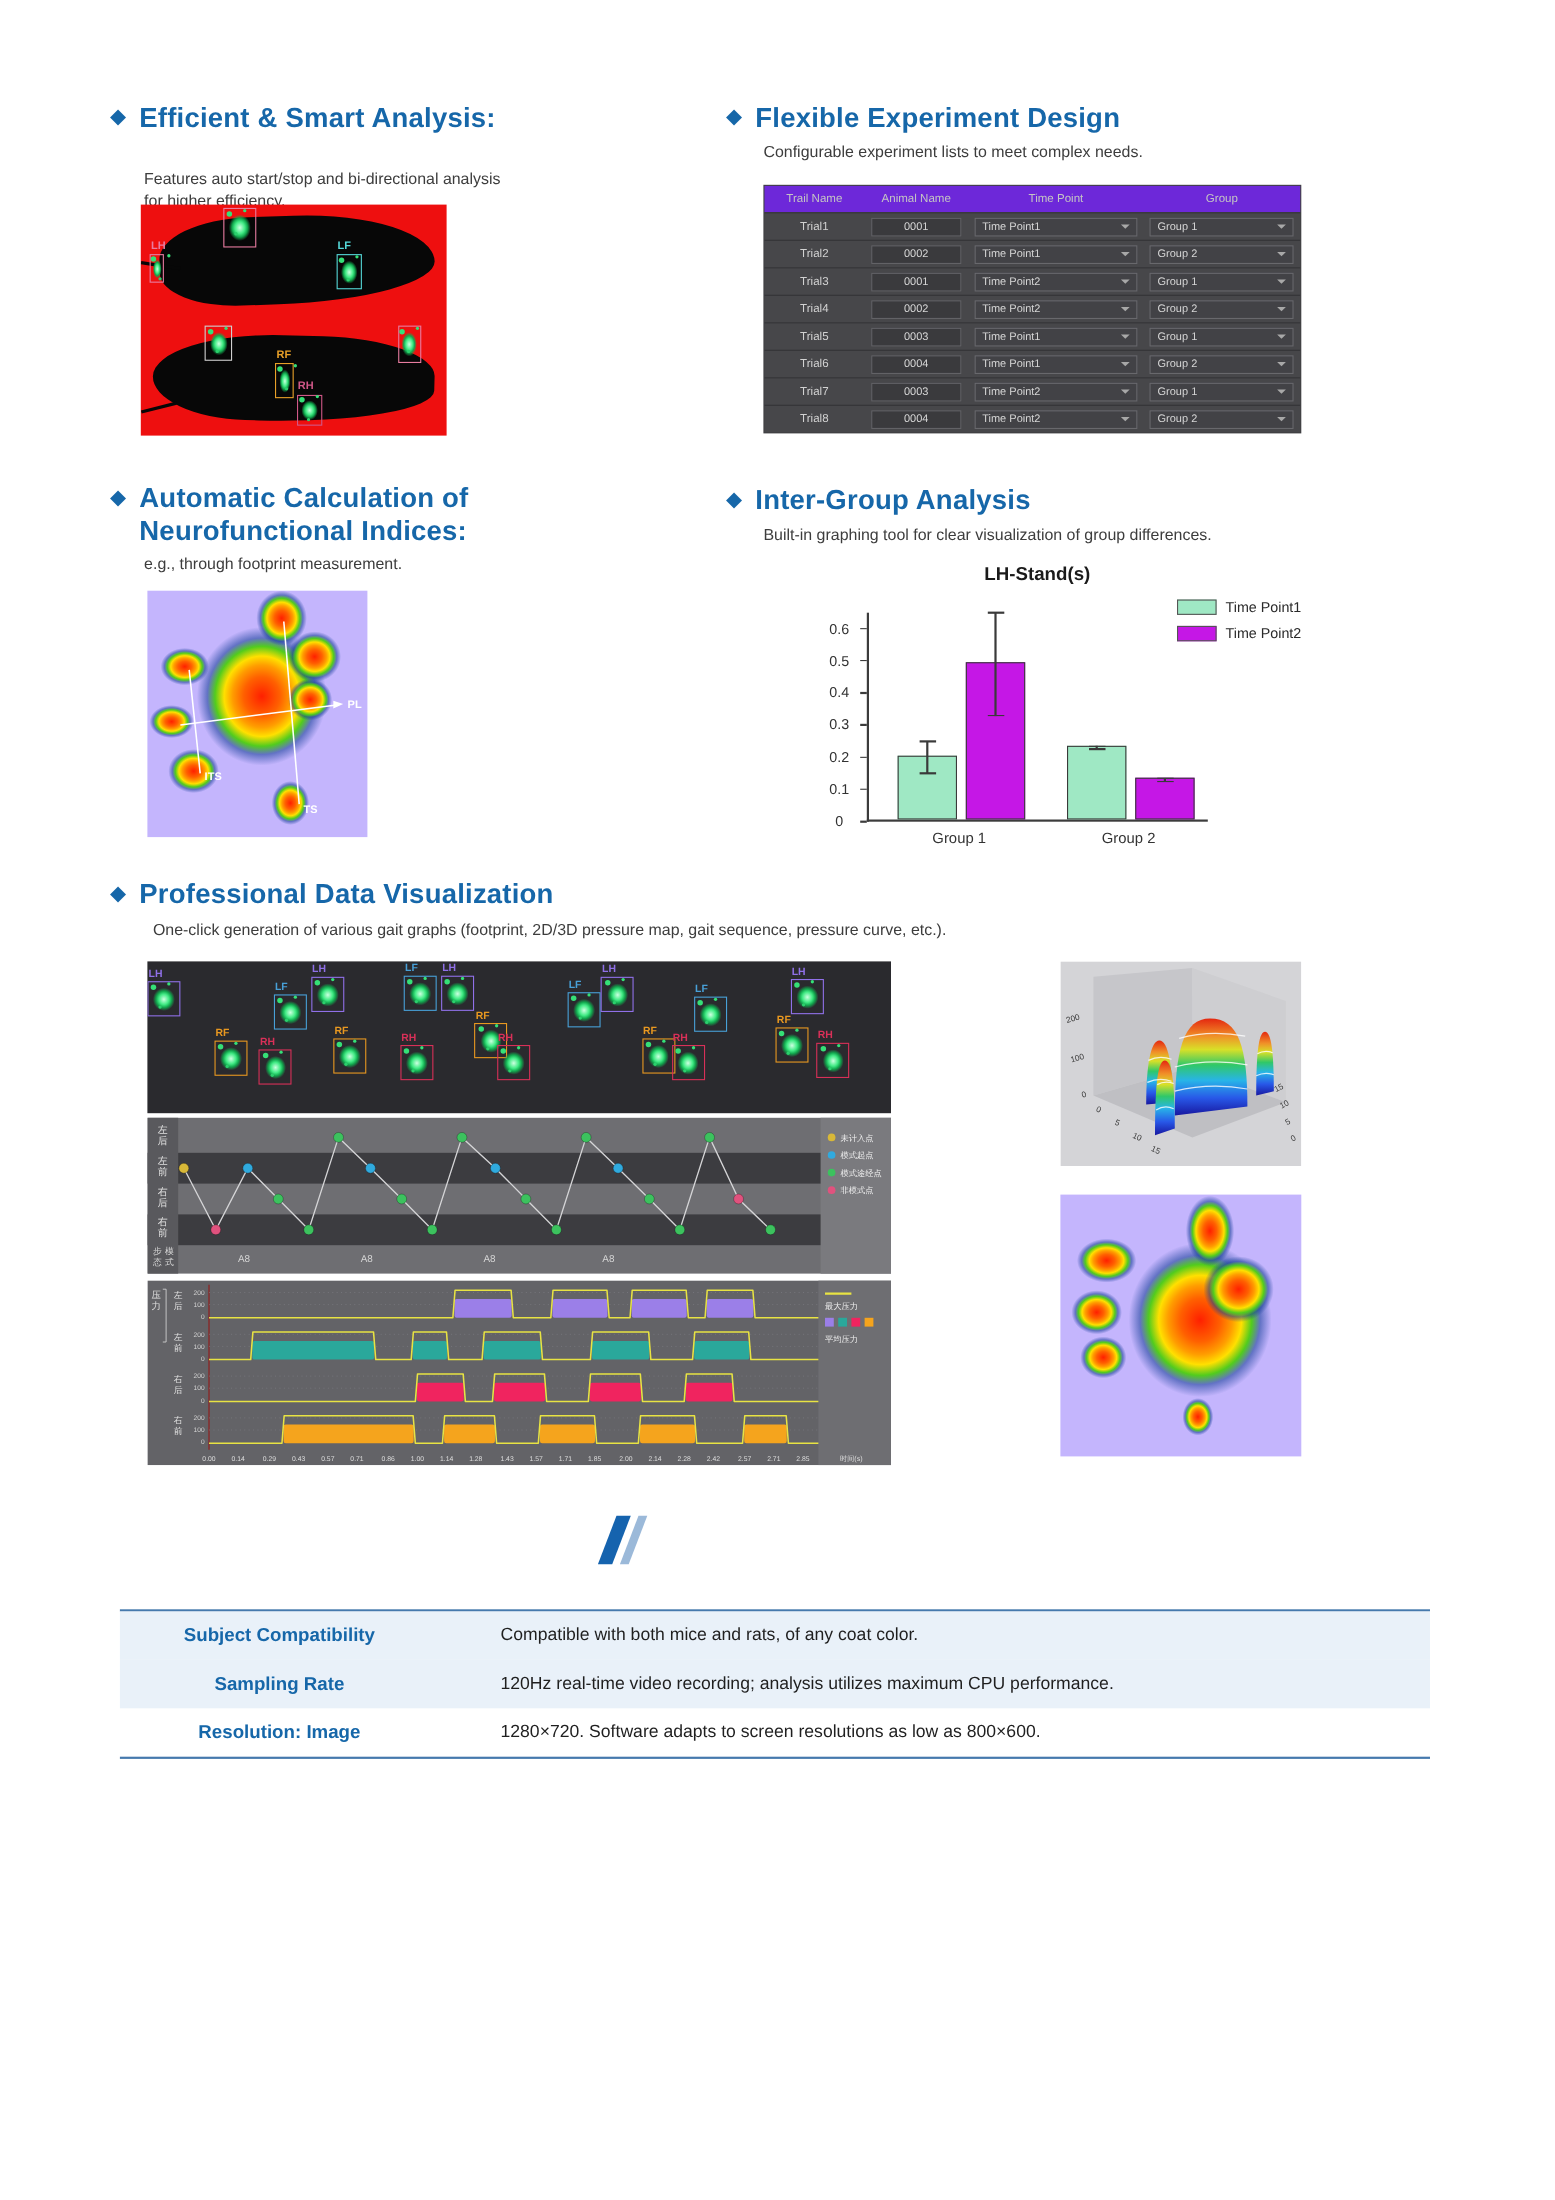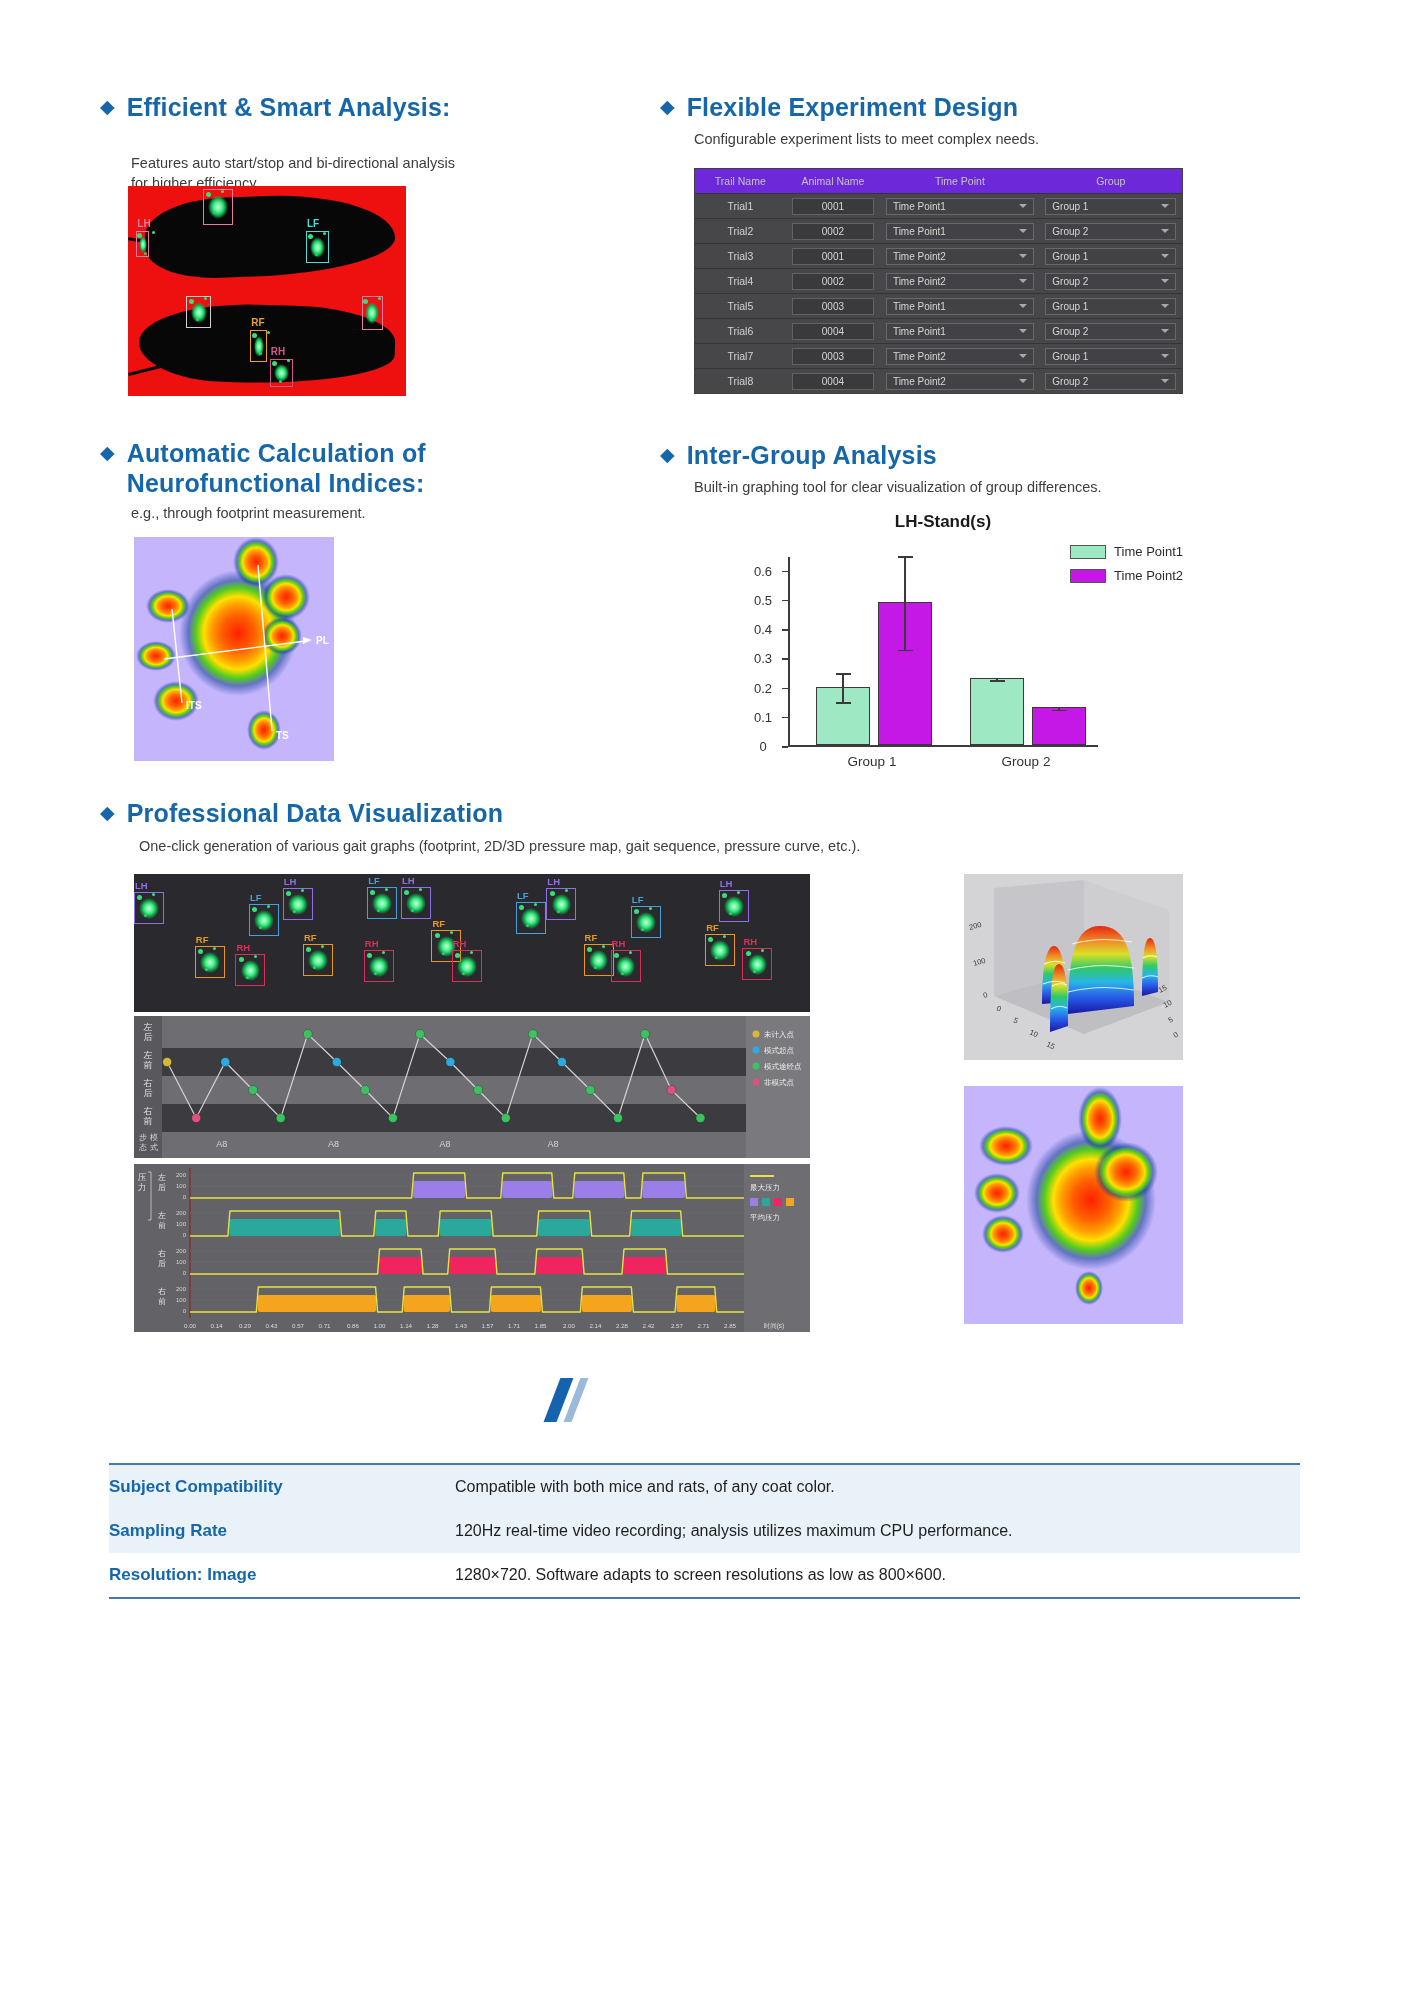--- a/index.html
+++ b/index.html
@@ -74,21 +74,21 @@
   
   #tech-banner { position:absolute; left:100px; top:1378px; width:440px; height:44px; background:#1563ae;
     clip-path:polygon(0 0,100% 0,calc(100% - 17px) 100%,0 100%); }
   #tech-banner span { display:block; padding-left:40px; line-height:44px; color:#fff; font-size:25px; font-weight:bold; letter-spacing:.4px; }
   .slash { position:absolute; top:1378px; height:44px; transform:skewX(-21deg); }
   #slash1 { left:552px; width:13px; background:#1563ae; }
   #slash2 { left:572px; width:8px; background:#9bb9d9; }
   #spec-table { position:absolute; left:109px; top:1463px; width:1191px; border-top:2px solid #4579ad; border-bottom:2px solid #4579ad; }
   .spec-row { display:flex; align-items:center; height:44px; }
   .spec-row.alt { background:#e9f1f9; }
-  .spec-label { width:290px; color:#1667a9; font-weight:bold; font-size:17px; }
+  .spec-label { width:290px; text-align:center; color:#1667a9; font-weight:bold; font-size:17px; }
   .spec-value { margin-left:56px; font-size:16px; color:#1f1f1f; }
 </style>
 </head>
 <body>
 
 <div class="page">
 
   <div class="sec-head" style="left:100px; top:92px;">
     <span class="bullet">◆</span>
     <span class="sec-title">Efficient &amp; Smart Analysis:</span>

